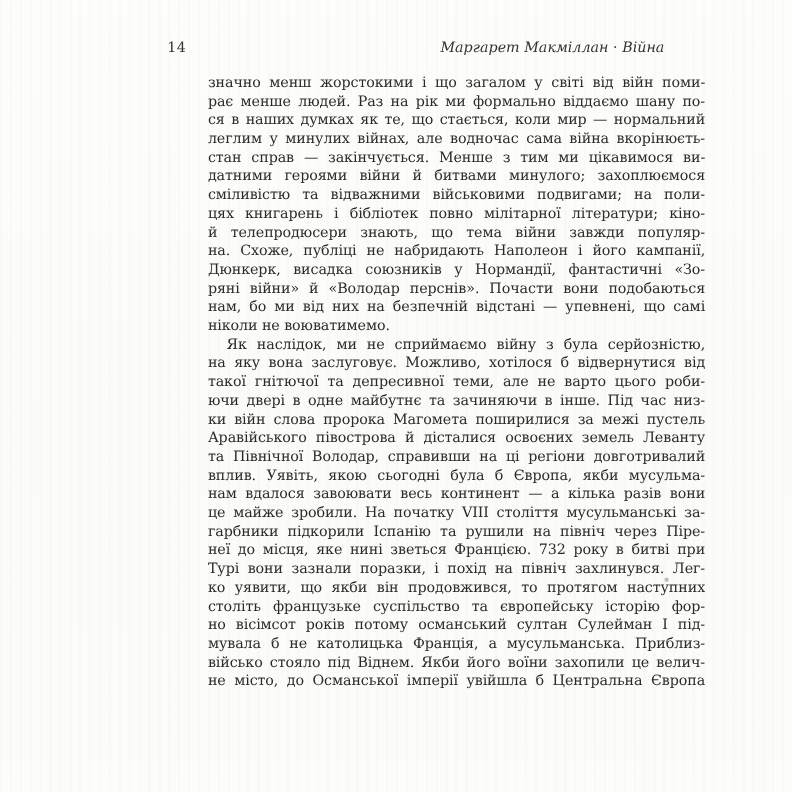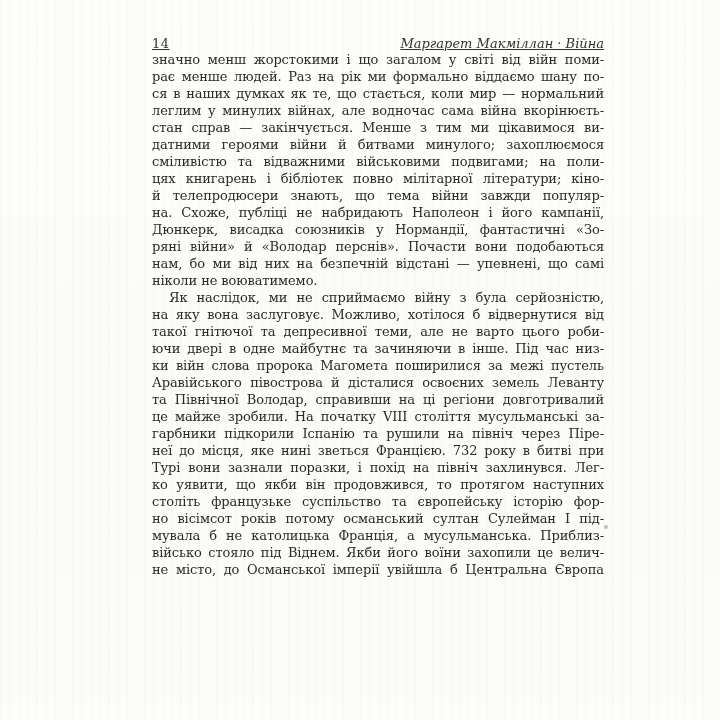--- a/index.html
+++ b/index.html
@@ -22,26 +22,26 @@
     position: absolute;
     left: 152px; top: 36px;
     width: 452px;
   }
   .page-header {
     display: flex;
     justify-content: space-between;
     align-items: flex-end;
     font-size: 13px;
     line-height: 15px;
+    margin-bottom: 16px;
     color: #35332f;
-    text-decoration: underline;
   }
   .page-num { letter-spacing: 0.5px; }
   .running-title { font-style: italic; }
-  .text-block { width: 452px; }
+  .text-block { width: 452px; margin-left: 37px; }
   .line {
     font-size: 13px;
     line-height: 17px;
     height: 17px;
     overflow: hidden;
     letter-spacing: -0.1px;
     text-align: justify;
     text-align-last: justify;
     -moz-text-align-last: justify;
     white-space: normal;
@@ -87,20 +87,22 @@
           <div class="line lastleft">ніколи не воюватимемо.</div>
         </div>
         <div class="para">
           <div class="line indent">Як наслідок, ми не сприймаємо війну з була серйозністю,</div>
           <div class="line">на яку вона заслуговує. Можливо, хотілося б відвернутися від</div>
           <div class="line">такої гнітючої та депресивної теми, але не варто цього роби-</div>
           <div class="line">ючи двері в одне майбутнє та зачиняючи в інше. Під час низ-</div>
           <div class="line">ки війн слова пророка Магомета поширилися за межі пустель</div>
           <div class="line">Аравійського півострова й дісталися освоєних земель Леванту</div>
           <div class="line">та Північної Володар, справивши на ці регіони довготривалий</div>
+          <div class="line">вплив. Уявіть, якою сьогодні була б Європа, якби мусульма-</div>
+          <div class="line">нам вдалося завоювати весь континент — а кілька разів вони</div>
           <div class="line">це майже зробили. На початку VIII століття мусульманські за-</div>
           <div class="line">гарбники підкорили Іспанію та рушили на північ через Піре-</div>
           <div class="line">неї до місця, яке нині зветься Францією. 732 року в битві при</div>
           <div class="line">Турі вони зазнали поразки, і похід на північ захлинувся. Лег-</div>
           <div class="line">ко уявити, що якби він продовжився, то протягом наступних</div>
           <div class="line">століть французьке суспільство та європейську історію фор-</div>
           <div class="line">но вісімсот років потому османський султан Сулейман I під-</div>
           <div class="line">мувала б не католицька Франція, а мусульманська. Приблиз-</div>
           <div class="line">військо стояло під Віднем. Якби його воїни захопили це велич-</div>
           <div class="line">не місто, до Османської імперії увійшла б Центральна Європа</div>

